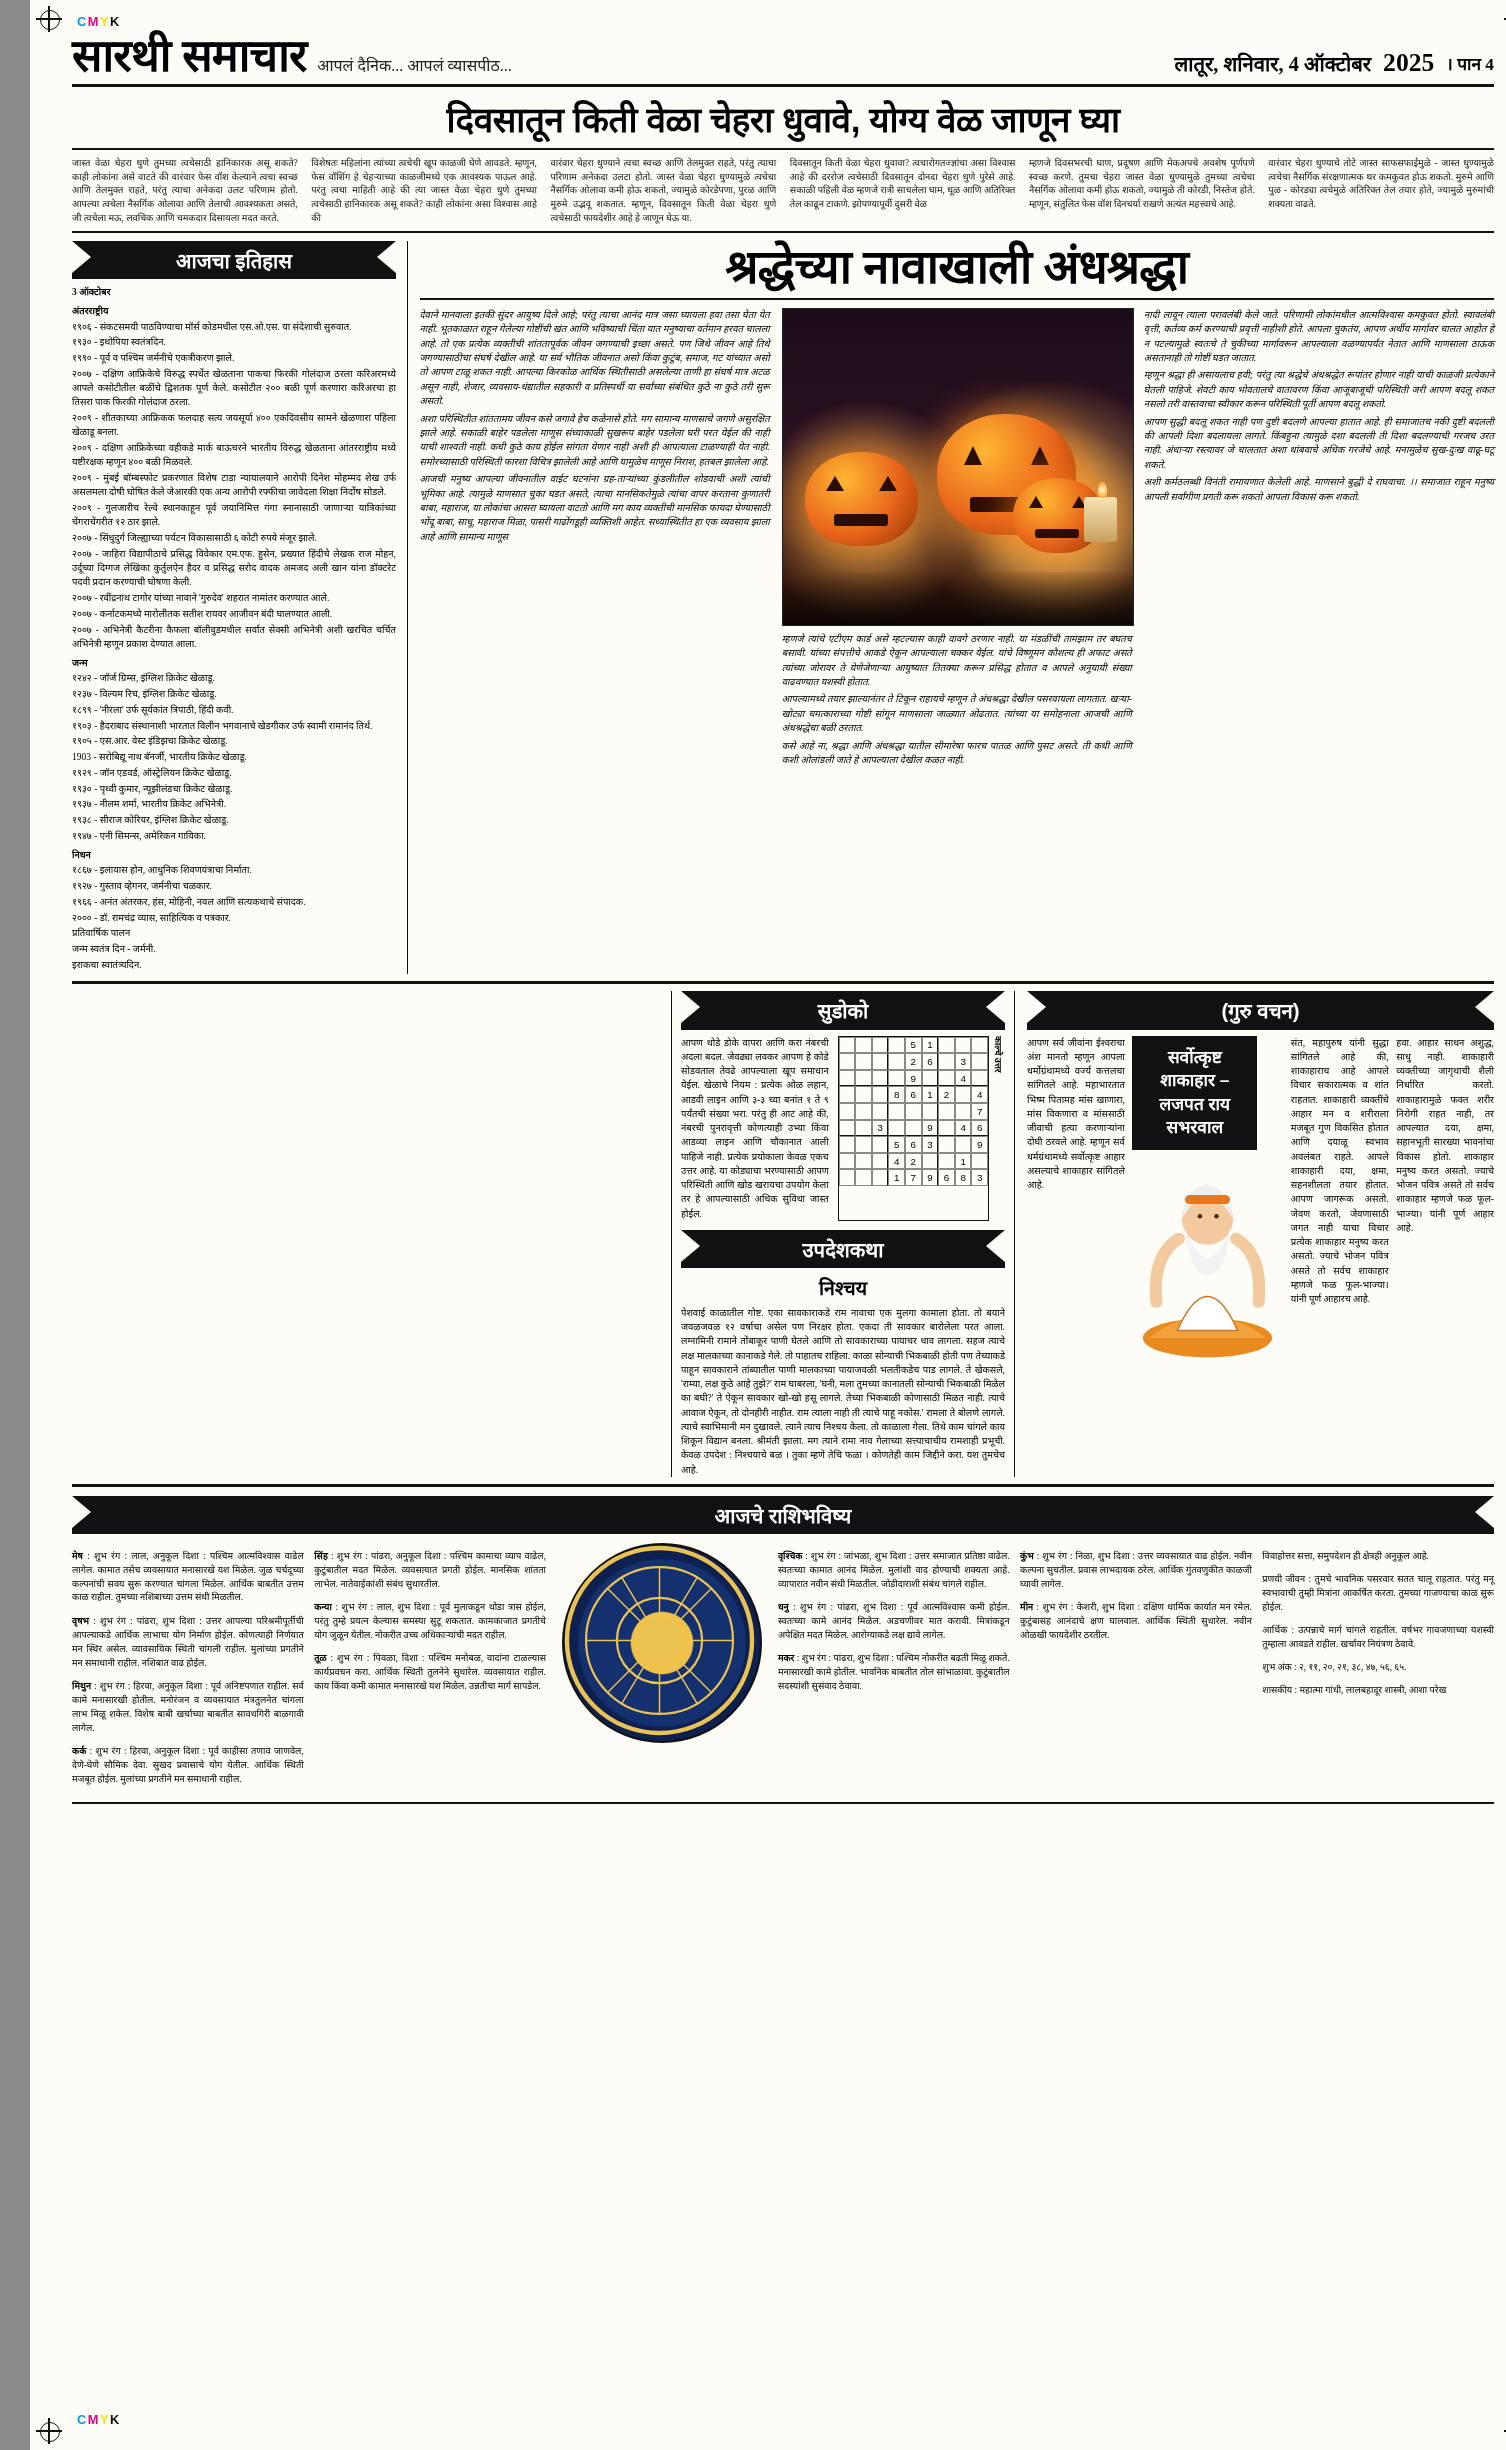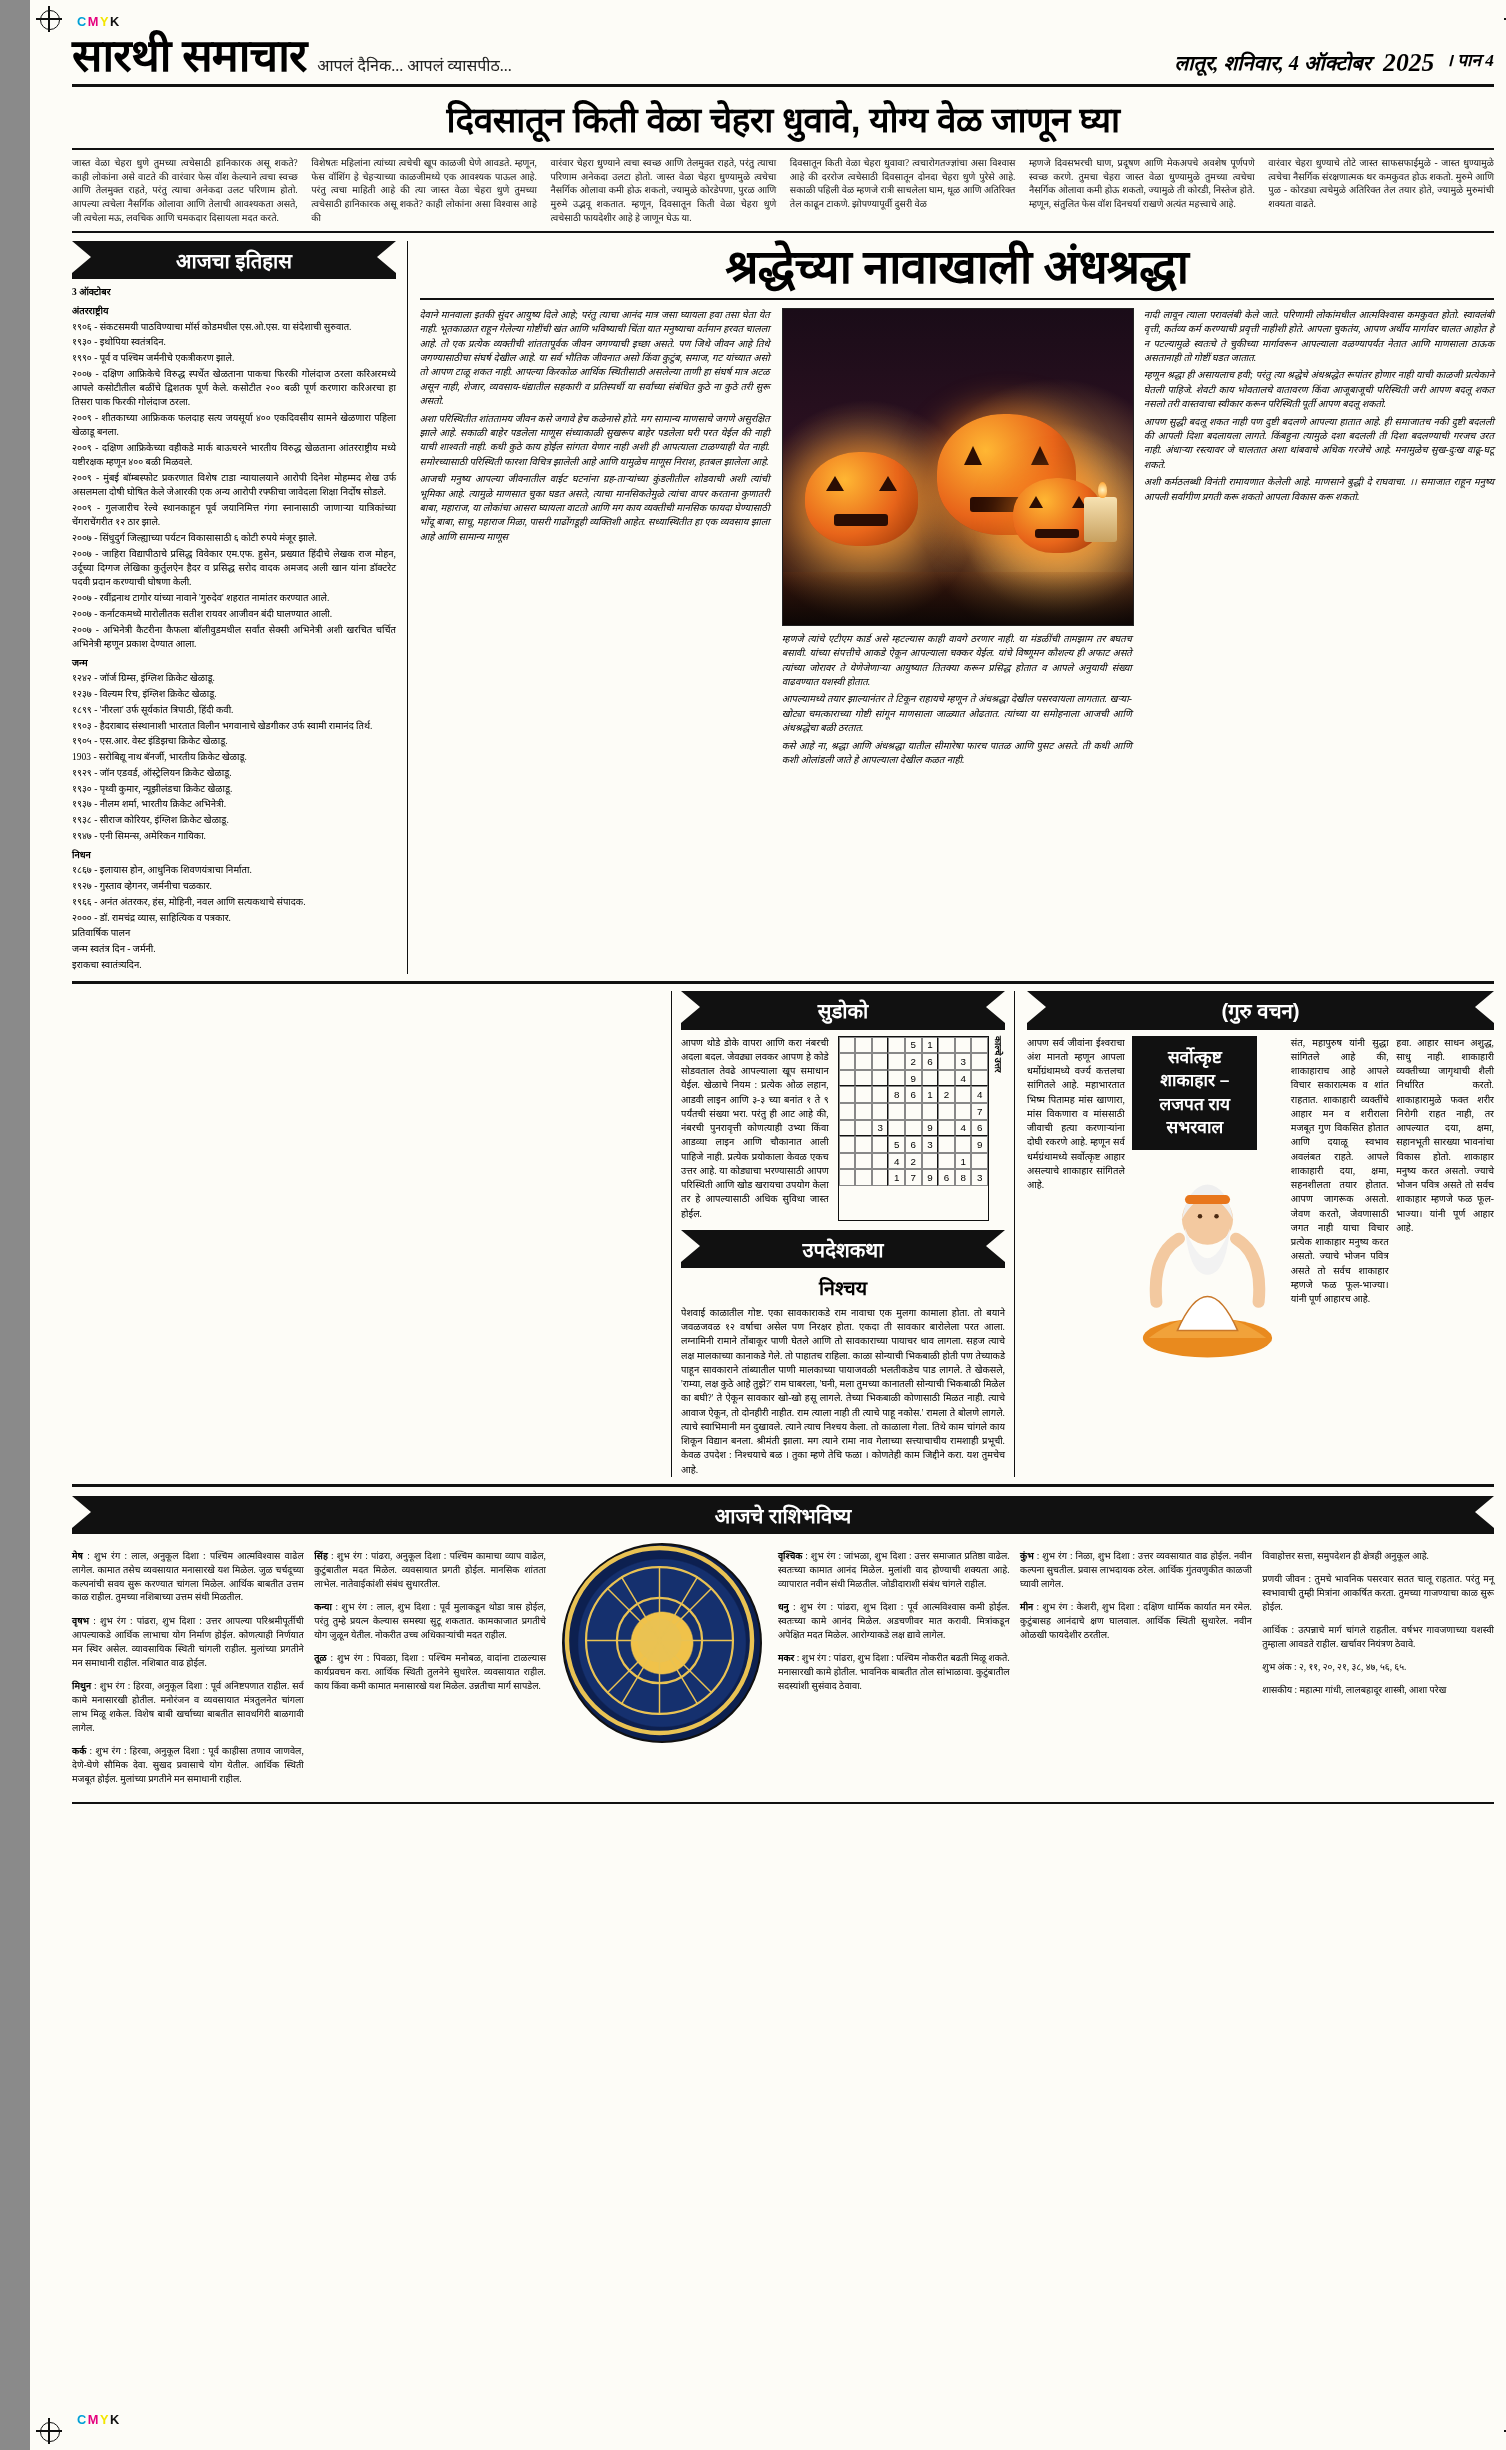--- a/index.html
+++ b/index.html
@@ -21,21 +21,21 @@
   .cmyk.bot{left:47px;bottom:22.6px;}
   .cmyk .c{color:#00a0d6}.cmyk .m{color:#e5007e}.cmyk .y{color:#f3e600}.cmyk .k{color:#111}
 
   .sheet{position:absolute;left:42px;top:33px;width:1422px;height:2380px;}
 
   
   .masthead{display:flex;align-items:flex-end;justify-content:space-between;border-bottom:3px solid #111;padding-bottom:6px;}
   .mast-left{display:flex;align-items:baseline;gap:10.5px;}
   .mast-title{font-family:"Liberation Sans",sans-serif;font-weight:bold;font-size:45px;letter-spacing:-0.8px;line-height:1;}
   .mast-tag{font-size:16px;color:#222;}
-  .mast-right{display:flex;align-items:flex-start;gap:12px;font-size:20.3px;font-weight:bold;font-style:italic;}
+  .mast-right{display:flex;align-items:center;gap:12px;font-size:20.3px;font-weight:bold;}
   .mast-right .yr{font-size:25.6px;}
   .mast-right .page-no{font-size:17.3px;font-weight:bold;}
 
   
   .lead-head{
     text-align:center;font-family:"Liberation Sans",sans-serif;font-weight:bold;
     font-size:35px;padding:7.5px 0 6px;border-bottom:2.3px solid #111;letter-spacing:-0.4px;
   }
   .lead-body{display:flex;gap:13.6px;padding:7.5px 0 6px;border-bottom:2.3px solid #111;}
   .lead-body .col{flex:1;font-size:9.4px;line-height:1.45;text-align:justify;color:#111;}
@@ -367,21 +367,21 @@
         <div class="banner" style="margin-top:9px;">उपदेशकथा</div>
         <div style="text-align:center;font-family:'Liberation Sans',sans-serif;font-weight:bold;font-size:19.6px;margin:4.5px 0;">निश्चय</div>
         <div style="font-size:9.5px;line-height:1.5;text-align:justify;">पेशवाई काळातील गोष्ट. एका सावकाराकडे राम नावाचा एक मुलगा कामाला होता. तो बयाने जवळजवळ १२ वर्षाचा असेल पण निरक्षर होता. एकदा ती सावकार बारोलेला परत आला. लग्नामिनी रामाने तोंबाकूर पाणी घेतले आणि तो सावकाराच्या पायाचर धाव लागला. सहज त्याचे लक्ष मालकाच्या कानाकडे गेले. तो पाहातच राहिला. काळा सोन्याची भिकबाळी होती पण तेच्याकडे पाहून सावकाराने तांब्यातील पाणी मालकाच्या पायाजवळी भलतीकडेच पाड लागले. ते खेकसले, 'राम्या, लक्ष कुठे आहे तुझे?' राम घाबरला, 'घनी, मला तुमच्या कानातली सोन्याची भिकबाळी मिळेल का बघी?' ते ऐकून सावकार खो-खो हसू लागले. तेच्या भिकबाळी कोणासाठी मिळत नाही. त्याचे आवाज ऐकून, तो दोनहीरी नाहीत. राम त्याला नाही ती त्याचे पाहू नकोस.' रामला ते बोलणे लागले. त्याचे स्वाभिमानी मन दुखावले. त्याने त्याच निश्चय केला. तो काळाला गेला. तिथे काम चांगले काय शिकून विद्यान बनला. श्रीमंती झाला. मग त्याने रामा नाव गेलाच्या सत्त्याचाचीय रामशाही प्रभूची.
 
 केवळ उपदेश : निश्चयाचे बळ । तुका म्हणे तेचि फळा । कोणतेही काम जिद्दीने करा. यश तुमचेच आहे.</div>
       </div>
 
       <div class="bg-col right">
         <div class="banner">(गुरु वचन)</div>
         <div class="guru-flex">
-          <div class="guru-text">आपण सर्व जीवांना ईश्वराचा अंश मानतो म्हणून आपला धर्मोग्रंथामध्ये वर्ज्य कत्तलचा सांगितले आहे. महाभारतात भिष्म पितामह मांस खाणारा, मांस विकणारा व मांससाठी जीवाची हत्या करणाऱ्यांना दोघी रकरणे आहे. म्हणून सर्व धर्मग्रंथामध्ये सर्वोत्कृष्ट आहार असल्याचे शाकाहार सांगितले आहे.</div>
+          <div class="guru-text">आपण सर्व जीवांना ईश्वराचा अंश मानतो म्हणून आपला धर्मोग्रंथामध्ये वर्ज्य कत्तलचा सांगितले आहे. महाभारतात भिष्म पितामह मांस खाणारा, मांस विकणारा व मांससाठी जीवाची हत्या करणाऱ्यांना दोघी ठरवले आहे. म्हणून सर्व धर्मग्रंथामध्ये सर्वोत्कृष्ट आहार असल्याचे शाकाहार सांगितले आहे.</div>
           <div>
             <div class="guru-quote">सर्वोत्कृष्ट शाकाहार – लजपत राय सभरवाल</div>
             <div class="sadhu">
               <svg viewBox="0 0 200 290" width="151" height="218">
                 <ellipse cx="100" cy="250" rx="86" ry="26" fill="#e98a1e"></ellipse>
                 <path d="M22 250 Q100 190 178 250 Z" fill="#f1a23a"></path>
                 <path d="M60 240 Q100 150 140 240 Z" fill="#ffffff" stroke="#c9782a" stroke-width="2"></path>
                 <circle cx="100" cy="92" r="34" fill="#f3c9a0"></circle>
                 <path d="M66 92 q34 -58 68 0 q-8 -44 -34 -46 q-26 2 -34 46Z" fill="#efefef"></path>
                 <path d="M70 104 q30 80 60 0 q-6 62 -30 62 q-24 0 -30 -62Z" fill="#f2f2f2"></path>

